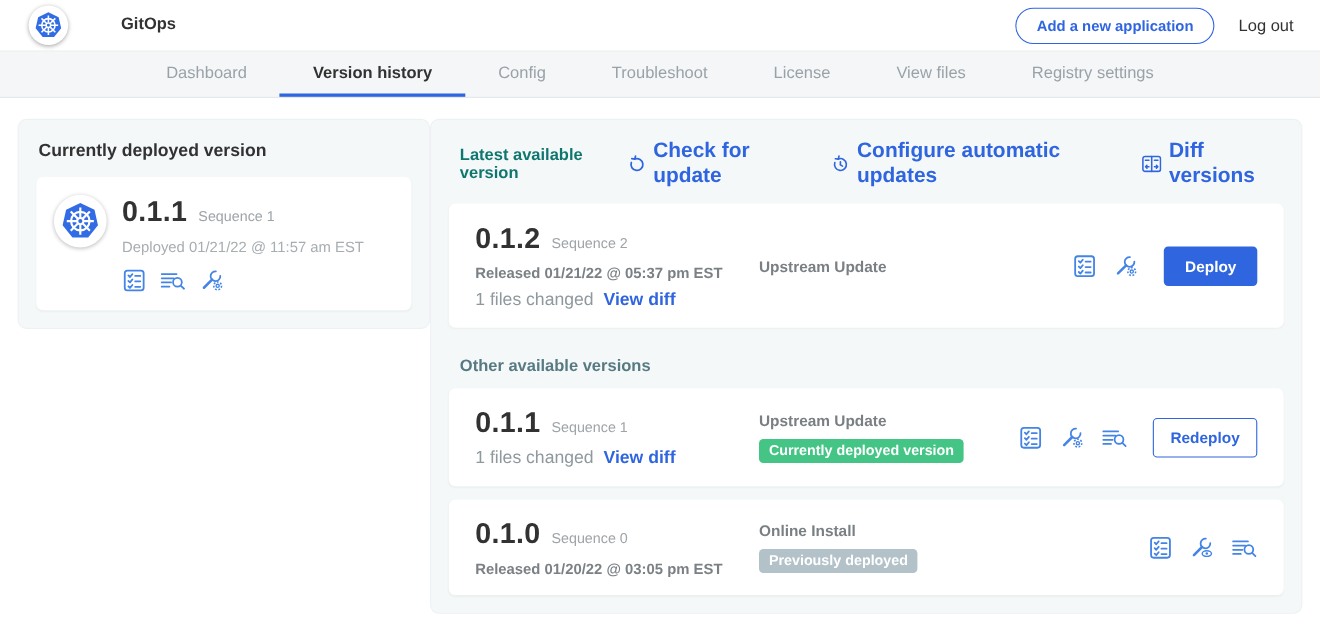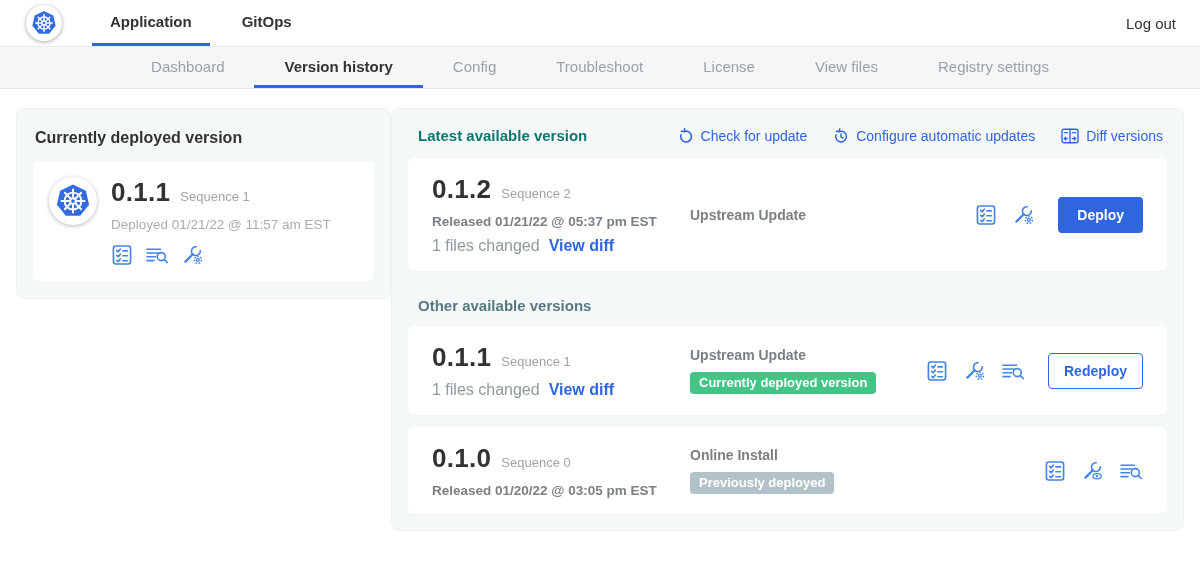--- a/index.html
+++ b/index.html
@@ -46,21 +46,21 @@
   .dep-date { font-size:13.5px; color:#a7adb1; margin-top:9px; }
   .icon-row { display:flex; align-items:center; gap:12px; margin-top:11px; }
   .act-icon { color:var(--iconblue); cursor:pointer; display:flex; }
   .act-icon svg { display:block; }
 
   .right-panel { flex:1; padding:14px 16px 16px 16px; }
   .rp-head { display:flex; align-items:center; justify-content:space-between; padding:4px 4px 2px 10px; }
   .rp-title { font-size:15px; font-weight:700; color:#0f766e; }
   .rp-actions { display:flex; align-items:center; gap:26px; }
   .link-act { display:flex; align-items:center; gap:7px; color:var(--accent);
-    font-size:14px; font-weight:400; cursor:pointer; }
+    font-size:19px; font-weight:700; cursor:pointer; }
   .link-act svg { display:block; }
 
   .vcard { background:#fff; border-radius:6px; box-shadow:0 1px 2px rgba(0,0,0,.04);
     margin-top:12px; padding:16px 24px; display:flex; align-items:center; }
   .vc-left { width:258px; flex-shrink:0; }
   .released { font-size:13.5px; font-weight:700; color:#7b8084; margin-top:9px; }
   .files-row { display:flex; align-items:center; gap:9px; margin-top:8px; font-size:16px; }
   .files-txt { color:#8e989d; }
   .viewdiff { color:var(--accent); font-weight:700; cursor:pointer; }
   .vc-mid { flex:1; display:flex; flex-direction:column; align-items:flex-start; gap:9px; }
@@ -142,28 +142,26 @@
 
 <div class="header">
   <div class="logo-wrap">
     <div class="k8s-circle">
       <svg width="26" height="26" viewBox="0 0 24 24">
           <use href="#i-k8s"></use>
         </svg>
     </div>
   </div>
   <div class="hdr-tabs">
-    <div class="hdr-tab active">
-      <span>Application</span>
-    </div>
     <div class="hdr-tab">
       <span>GitOps</span>
     </div>
   </div>
   <div class="hdr-right">
+    <button class="pill-btn">Add a new application</button>
     <span class="logout">Log out</span>
   </div>
 </div>
 
 <div class="subnav">
   <div class="sub-tab">Dashboard</div>
   <div class="sub-tab active">Version history</div>
   <div class="sub-tab">Config</div>
   <div class="sub-tab">Troubleshoot</div>
   <div class="sub-tab">License</div>

